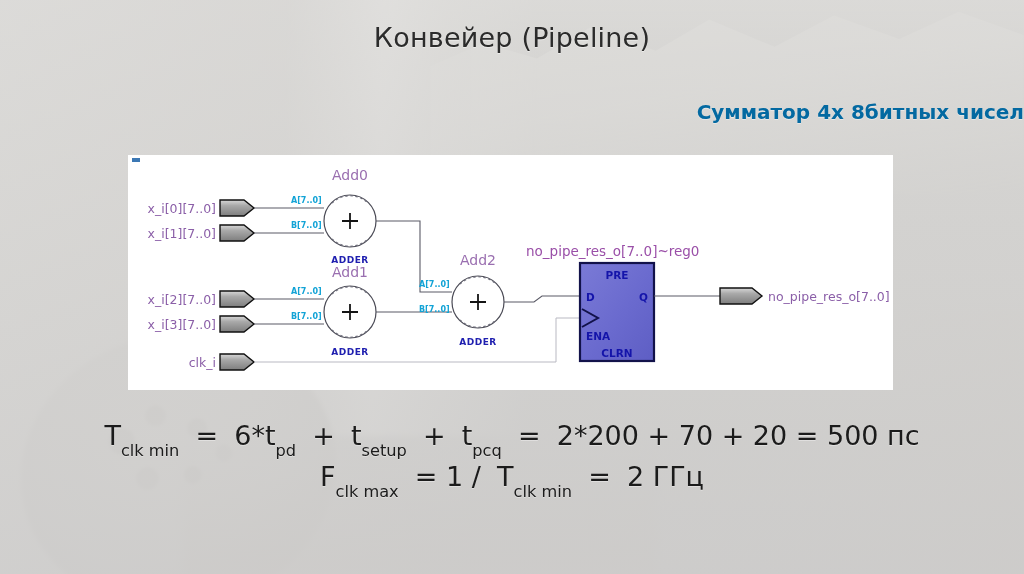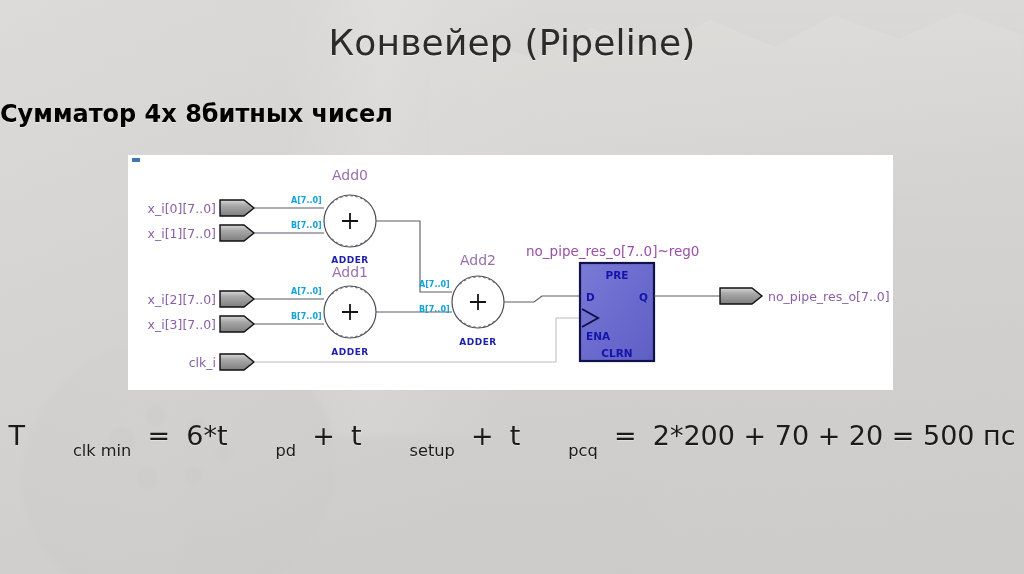--- a/index.html
+++ b/index.html
@@ -65,26 +65,26 @@
     filter:blur(5px);
   }
   .bg-veil{
     position:absolute;inset:0;
     background:linear-gradient(180deg,rgba(216,215,213,.72) 0%,rgba(211,210,208,.80) 45%,rgba(205,204,203,.86) 100%);
   }
 
   
   .title{
     position:absolute;left:0;right:0;top:22px;text-align:center;
-    font-size:36px;color:#2b2b2b;letter-spacing:.2px;font-weight:400;
+    font-size:27px;color:#2b2b2b;letter-spacing:.2px;font-weight:400;
     text-shadow:0 1px 0 rgba(255,255,255,.45);
   }
   .subtitle{
-    position:absolute;left:0;right:0;top:100px;text-align:left;
-    font-size:24px;color:#000000;font-weight:600;
+    position:absolute;left:0;right:0;top:100px;text-align:right;
+    font-size:20px;color:#0369a1;font-weight:600;
     text-shadow:0 1px 0 rgba(255,255,255,.4);
   }
 
   
   #schematic{
     position:absolute;left:128px;top:155px;width:765px;height:235px;
     background:#ffffff;overflow:hidden;
   }
   #schematic svg{display:block;}
   .lbl-pin{fill:#8b5fa8;font-family:"DejaVu Sans","Liberation Sans",sans-serif;font-size:12.5px;}
@@ -96,21 +96,21 @@
   .wire{stroke:#5a5a66;stroke-width:1.1;fill:none;}
   .wire-thin{stroke:#b9b9c2;stroke-width:1;fill:none;}
 
   
   .formulas{
     position:absolute;left:0;right:0;top:415px;text-align:center;
     color:#1b1b1b;
   }
   .fline{font-size:27px;line-height:1.52;white-space:nowrap;font-weight:400;
     text-shadow:0 1px 0 rgba(255,255,255,.35);}
-  .fline sub{font-size:.60em;line-height:0;position:relative;bottom:-.28em;margin-left:48px;}
+  .fline sub{font-size:.60em;line-height:0;position:relative;bottom:-.28em;}
   .sp{display:inline-block;width:.28em;}
 </style>
 </head>
 <body>
 
 <div id="slide">
 
   <div class="bg-layer bg-base"></div>
   <div class="bg-sky"></div>
   <div class="bg-mountain"></div>
@@ -239,15 +239,22 @@
       <span>T</span><sub>clk min</sub><span class="sp"></span>
       <span>=</span><span class="sp"></span>
       <span>6*t</span><sub>pd</sub><span class="sp"></span>
       <span>+</span><span class="sp"></span>
       <span>t</span><sub>setup</sub><span class="sp"></span>
       <span>+</span><span class="sp"></span>
       <span>t</span><sub>pcq</sub><span class="sp"></span>
       <span>=</span><span class="sp"></span>
       <span>2*200 + 70 + 20 = 500 пс</span>
     </div>
+    <div class="fline">
+      <span>F</span><sub>clk max</sub><span class="sp"></span>
+      <span>= 1 /</span><span class="sp"></span>
+      <span>T</span><sub>clk min</sub><span class="sp"></span>
+      <span>=</span><span class="sp"></span>
+      <span>2 ГГц</span>
+    </div>
   </div>
 
 </div>
 
 </body></html>

